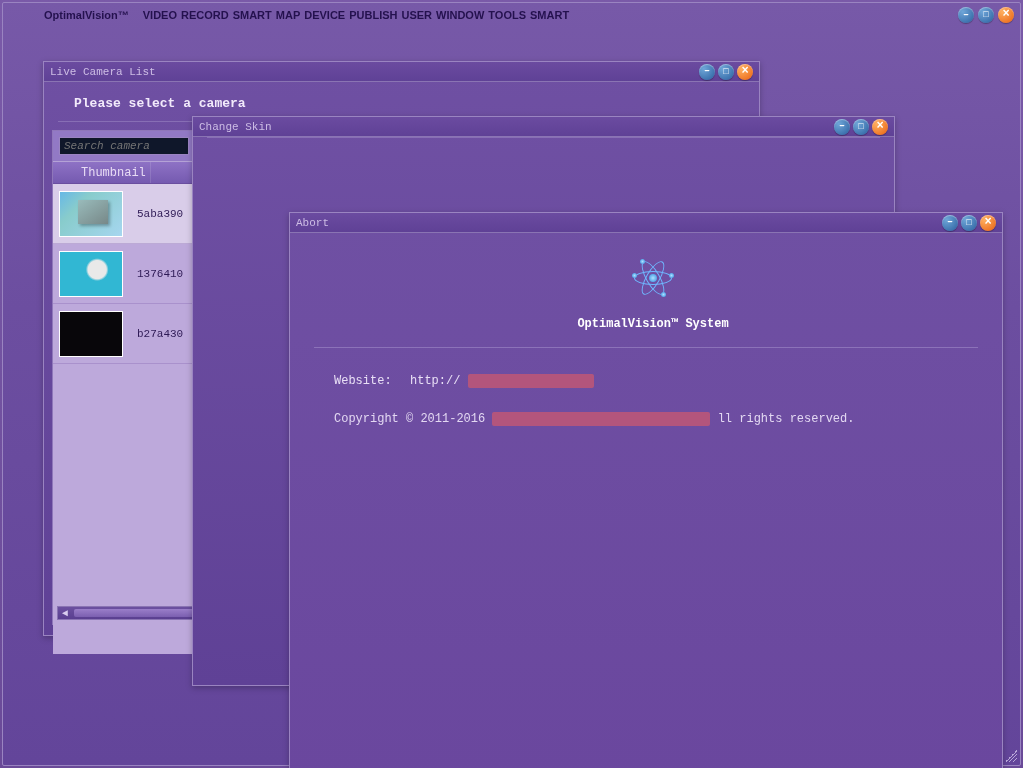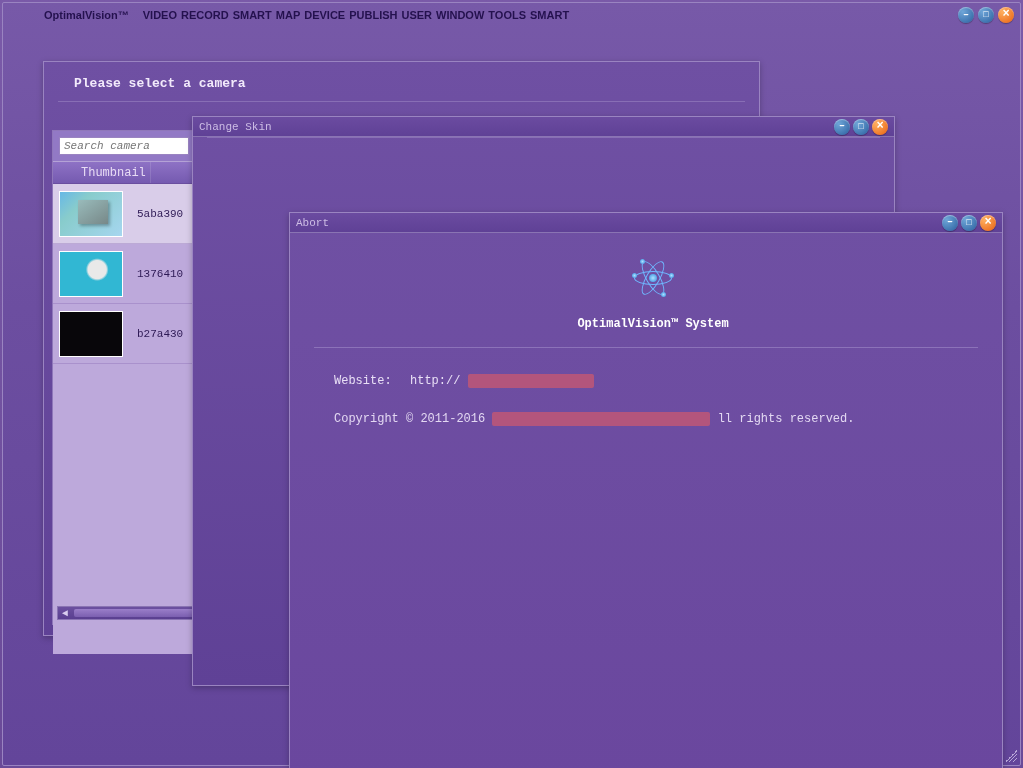--- a/index.html
+++ b/index.html
@@ -55,21 +55,21 @@
     padding: 14px 22px 10px 30px; font-size:13px; color:#f2eafb; font-weight:bold;
   }
   .sub-hr { height:1px; background:#9a84c1; margin: 0 14px 6px; opacity:.6;}
 
   
   .win-live { left:40px; top:58px; width:717px; height:575px; }
   .live-content { position:absolute; left:8px; right:8px; top:68px; bottom:10px;
      border:1px solid #8f77ba; background:#9b82c8; }
   .search-row { padding:6px; background:#9279c5; border-bottom:1px solid #b4a2d6;}
   .search-input {
-    width:130px; height:18px; border:1px solid #9a84c1; background:#ffffff;
+    width:130px; height:18px; border:1px solid #9a84c1; background:#0f172a;
     font-style:italic; color:#888; font-size:11px; padding:0 4px;
     font-family: Consolas, "Courier New", monospace;
   }
   .thumb-header {
     display:flex; align-items:center; height:22px; background:linear-gradient(to bottom,#8e72c5,#755ab0);
     border-bottom:1px solid #6a4ea0; color:#e8dcf5;
   }
   .thumb-header .col1{width:98px; padding-left:28px; border-right:1px solid rgba(255,255,255,.12); height:100%; display:flex; align-items:center;}
   .thumb-list{ background:#bda9db;}
   .thumb-row{display:flex; align-items:center; height:60px; border-bottom:1px solid rgba(122,90,170,.3);}
@@ -141,20 +141,28 @@
       <span class="menu-item">SMART</span>
     </div>
     <div class="win-btns-main">
       <span class="sysbtn min"></span>
       <span class="sysbtn max"></span>
       <span class="sysbtn close"></span>
     </div>
   </div>
 
   <div class="subwin win-live">
+    <div class="subwin-titlebar">
+      <span class="subwin-title">Live Camera List</span>
+      <div class="subwin-btns">
+        <span class="sysbtn min"></span>
+        <span class="sysbtn max"></span>
+        <span class="sysbtn close"></span>
+      </div>
+    </div>
     <div class="sub-heading">Please select a camera</div>
     <div class="sub-hr"></div>
 
     <div class="live-content">
       <div class="search-row">
         <input class="search-input" placeholder="Search camera" style="">
       </div>
       <div class="thumb-header">
         <div class="col1">Thumbnail</div>
       </div>

